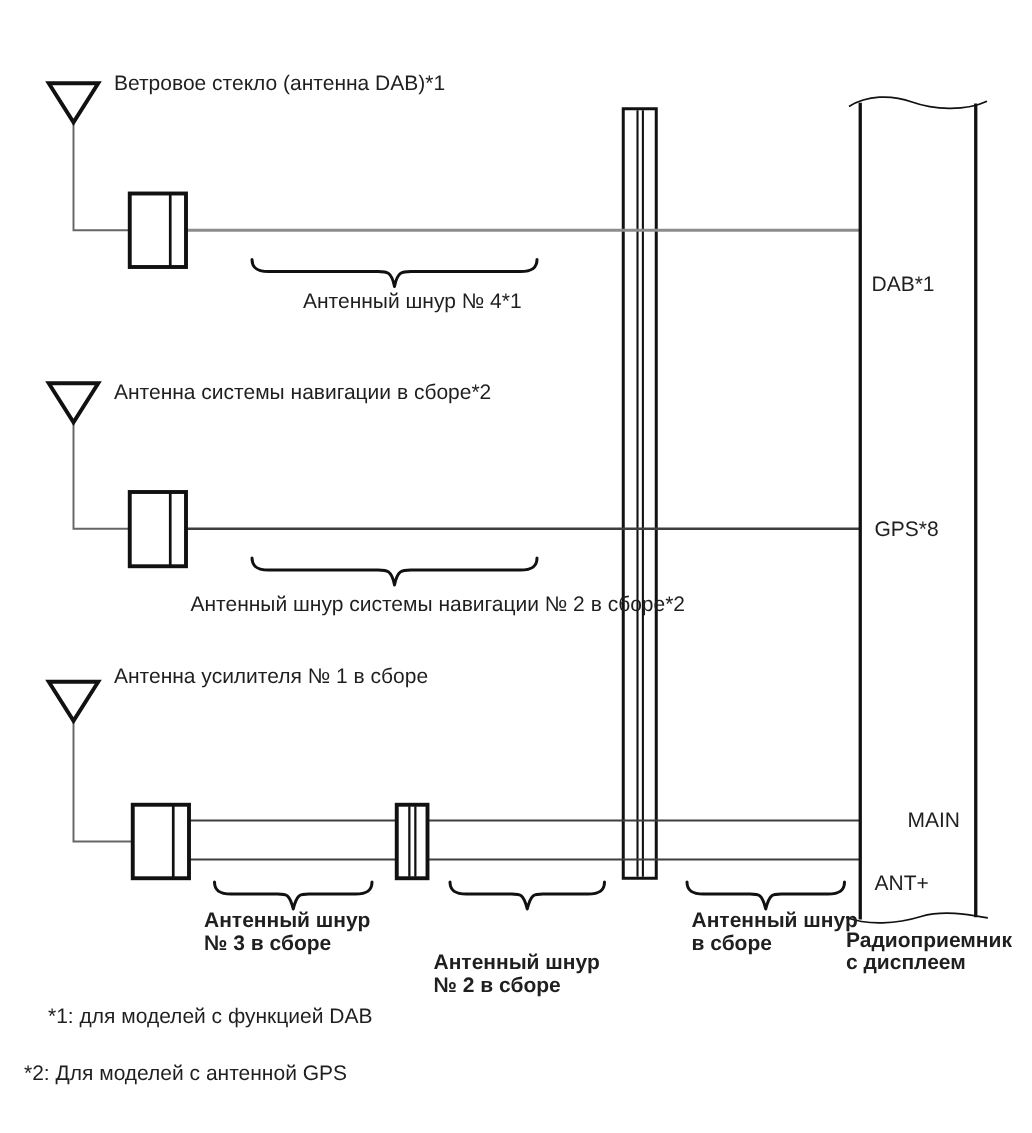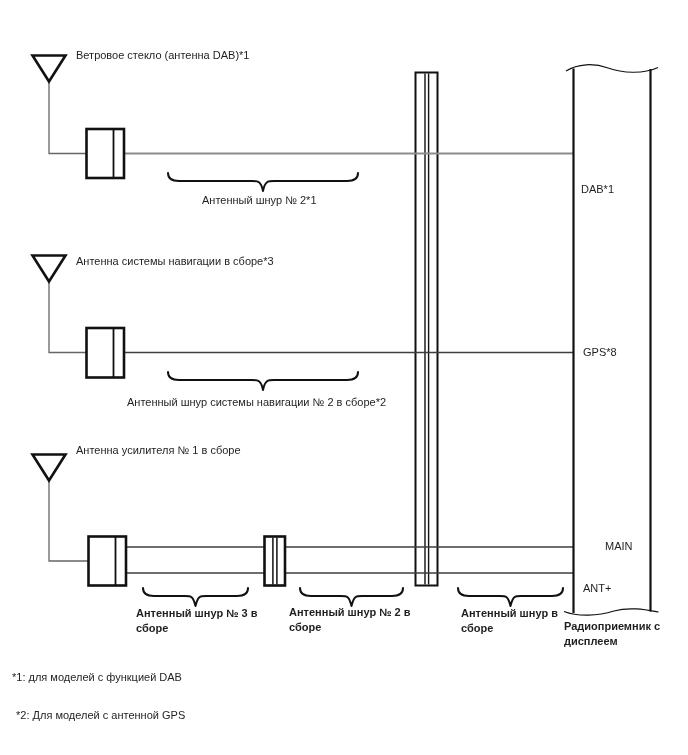--- a/index.html
+++ b/index.html
@@ -7,21 +7,21 @@
     position:relative;
     width:688px;height:755px;
     background:#ffffff;
     font-family:"Liberation Sans", sans-serif;
     color:#1f1f1f;
     overflow:hidden;
   }
   #diagram-svg{position:absolute;left:0;top:0;}
   .lbl{
     position:absolute;
-    font-size:11px;
+    font-size:14px;
     line-height:15px;
     color:#1f1f1f;
     white-space:nowrap;
   }
   .lbl.wrap{white-space:normal;font-weight:bold;}
 </style>
 </head>
 <body>
 
 <div id="canvas">
@@ -84,33 +84,33 @@
     </g>
 
     <path fill="none" stroke="#111111" stroke-width="2" stroke-linecap="round" stroke-linejoin="round" d="M 168 173 C 168 179 172 181 179 181 L 252 181 C 258 181 261 181 263 191 C 265 181 268 181 274 181 L 347 181 C 354 181 358 179 358 173"></path>
     <path fill="none" stroke="#111111" stroke-width="2" stroke-linecap="round" stroke-linejoin="round" d="M 168 372 C 168 378 172 380 179 380 L 252 380 C 258 380 261 380 263 390 C 265 380 268 380 274 380 L 347 380 C 354 380 358 378 358 372"></path>
     <path fill="none" stroke="#111111" stroke-width="2" stroke-linecap="round" stroke-linejoin="round" d="M 143 588 C 143 594 147 596 154 596 L 185 596 C 191 596 193 596 195.5 606 C 198 596 200 596 206 596 L 237 596 C 244 596 248 594 248 588"></path>
     <path fill="none" stroke="#111111" stroke-width="2" stroke-linecap="round" stroke-linejoin="round" d="M 300 588 C 300 594 304 596 311 596 L 341 596 C 347 596 349 596 351.5 606 C 354 596 356 596 362 596 L 392 596 C 399 596 403 594 403 588"></path>
     <path fill="none" stroke="#111111" stroke-width="2" stroke-linecap="round" stroke-linejoin="round" d="M 458 588 C 458 594 462 596 469 596 L 500 596 C 506 596 508 596 510.5 606 C 513 596 515 596 521 596 L 552 596 C 559 596 563 594 563 588"></path>
   </svg>
 
   <div class="lbl" style="left:76px;top:48px;">Ветровое стекло (антенна DAB)*1</div>
-  <div class="lbl" style="left:76px;top:254px;">Антенна системы навигации в сборе*3</div>
+  <div class="lbl" style="left:76px;top:254px;">Антенна системы навигации в сборе*2</div>
   <div class="lbl" style="left:76px;top:443px;">Антенна усилителя № 1 в сборе</div>
 
-  <div class="lbl" style="left:202px;top:193px;">Антенный шнур № 2*1</div>
+  <div class="lbl" style="left:202px;top:193px;">Антенный шнур № 4*1</div>
   <div class="lbl" style="left:127px;top:395px;text-align:center;">Антенный шнур системы навигации № 2 в сборе*2</div>
 
   <div class="lbl wrap" style="left:136px;top:606px;width:130px;">Антенный шнур № 3 в сборе</div>
-  <div class="lbl wrap" style="left:289px;top:605px;width:130px;">Антенный шнур № 2 в сборе</div>
+  <div class="lbl wrap" style="left:289px;top:634px;width:130px;">Антенный шнур № 2 в сборе</div>
   <div class="lbl wrap" style="left:564px;top:619px;width:110px;">Радиоприемник с дисплеем</div>
 
   <div class="lbl wrap" style="left:461px;top:606px;width:112px;">Антенный шнур в сборе</div>
 
   <div class="lbl" style="left:581px;top:146px;margin-top:36px;">DAB*1</div>
   <div class="lbl" style="left:583px;top:345px;">GPS*8</div>
   <div class="lbl" style="left:583px;top:539px;margin-left:22px;">MAIN</div>
   <div class="lbl" style="left:583px;top:565px;margin-top:16px;">ANT+</div>
 
-  <div class="lbl" style="left:12px;top:670px;">*1: для моделей с функцией DAB</div>
+  <div class="lbl" style="left:32px;top:670px;">*1: для моделей с функцией DAB</div>
   <div class="lbl" style="left:16px;top:708px;">*2: Для моделей с антенной GPS</div>
 
 </div>
 
 </body></html>

